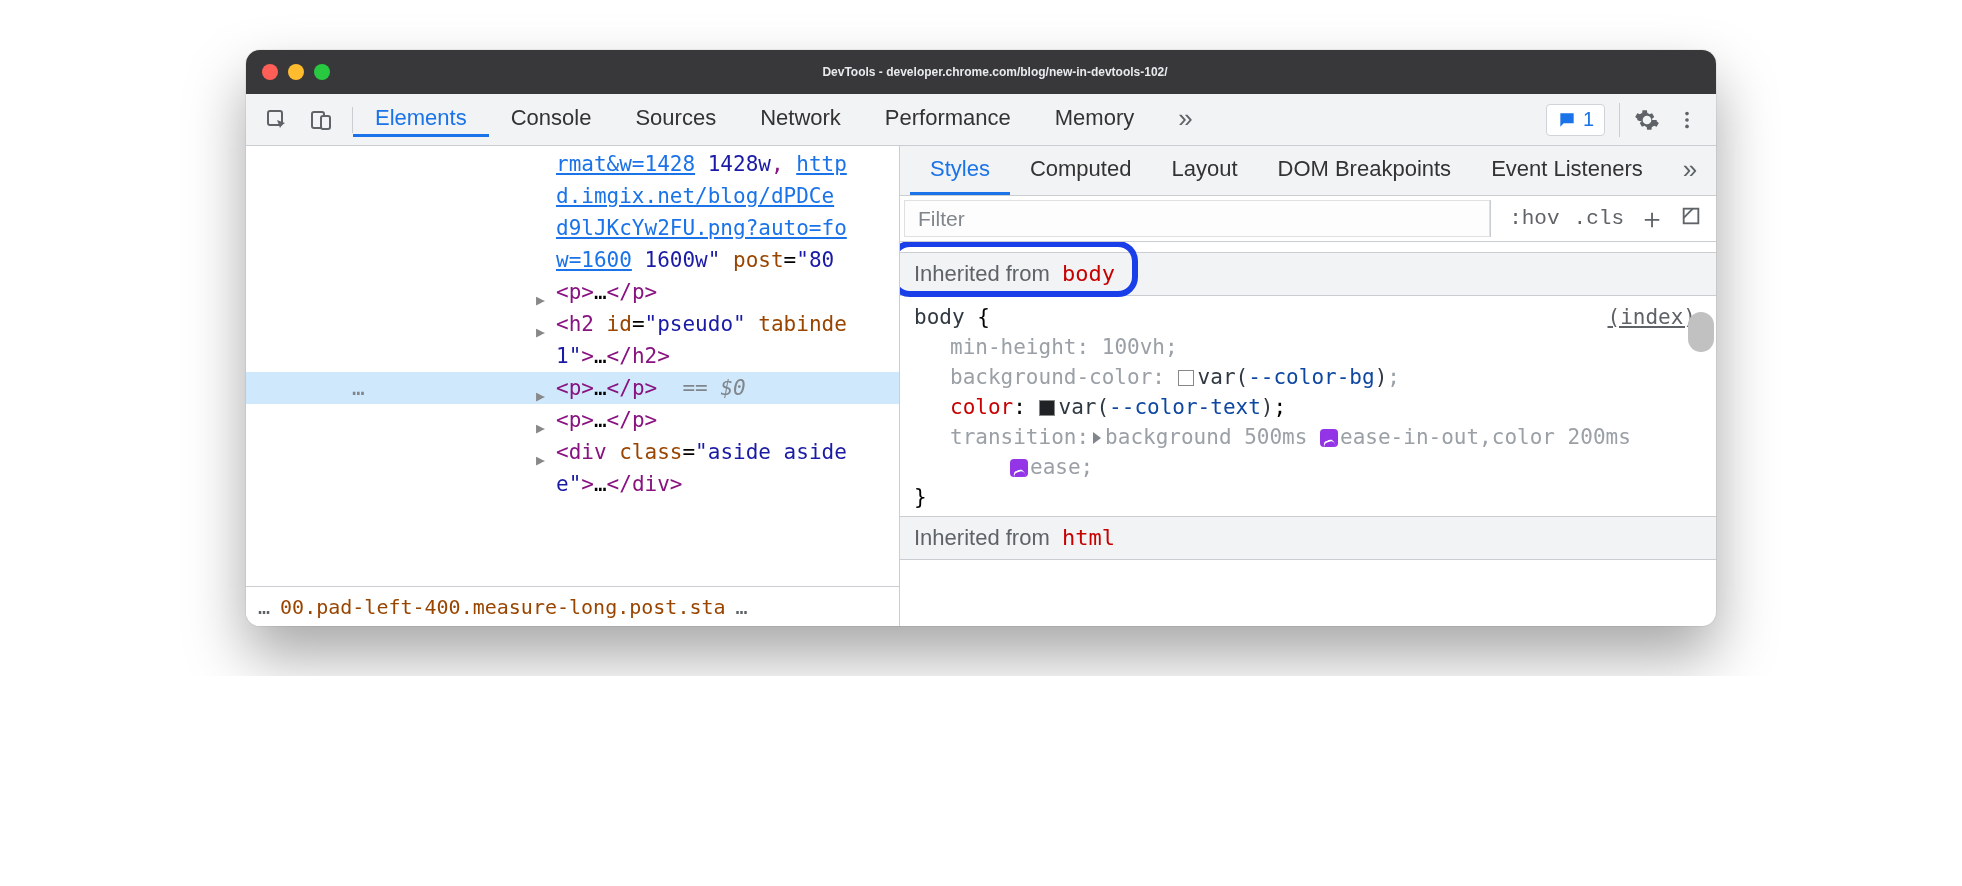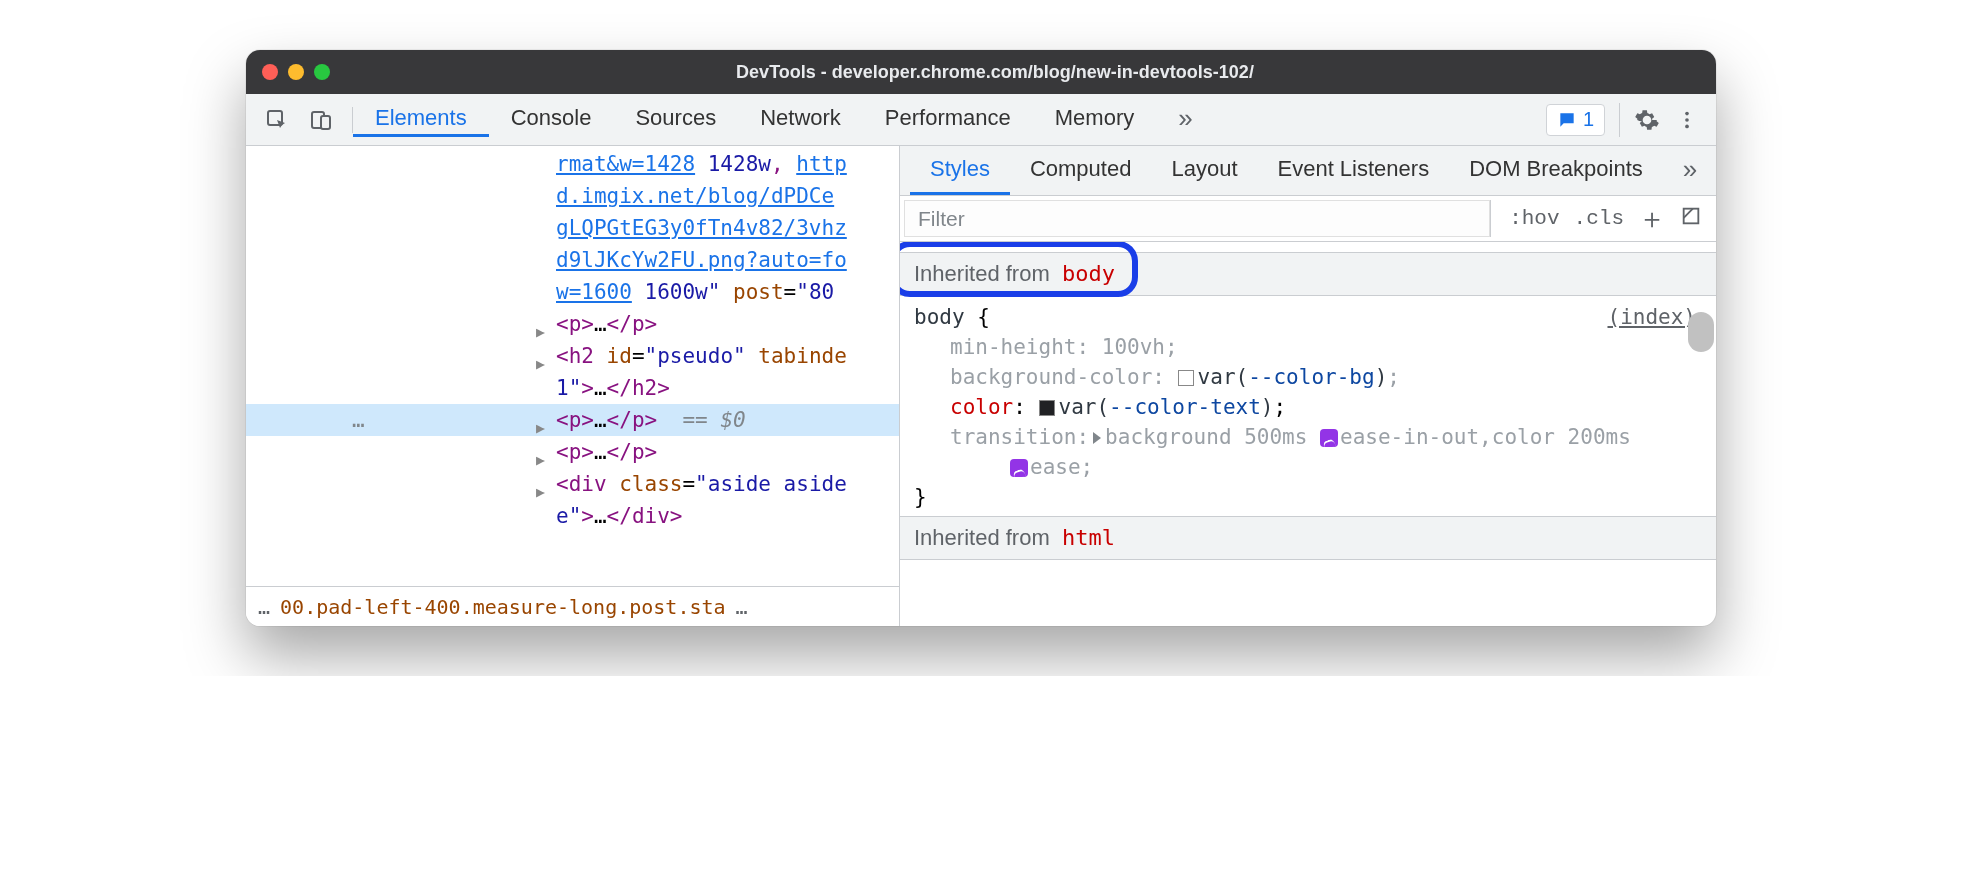--- a/index.html
+++ b/index.html
@@ -38,21 +38,21 @@
   }
 
   
   .titlebar {
     background: var(--bg-titlebar);
     height: 44px;
     display: flex;
     align-items: center;
     padding: 0 16px;
     color: #e8eaed;
-    font-size: 18px;
+    font-size: 12px;
   }
   .traffic-lights { display:flex; gap:10px; margin-right: 20px; }
   .tl { width:16px; height:16px; border-radius:50%; }
   .tl.red { background:#ff5f57; }
   .tl.yellow { background:#febc2e; }
   .tl.green { background:#28c840; }
   .titlebar-title { flex:1; text-align:center; font-weight:600; margin-left:-60px; }
 
   
   .toolbar {
@@ -373,21 +373,20 @@
       </div>
     </div>
   </div>
 
   <div class="body">
 
     <div class="left-panel">
       <div class="dom dom-container">
         <div class="dom-row indent"><span class="attr-value link">rmat&amp;w=1428</span><span class="attr-value"> 1428w</span><span class="tag">, </span><span class="attr-value link">http</span></div>
         <div class="dom-row indent"><span class="attr-value link">d.imgix.net/blog/dPDCe</span></div>
-        <div class="dom-row indent"><span class="attr-value link">gLQPGtEG3y0fTn4v82/3vhz</span></div>
         <div class="dom-row indent"><span class="attr-value link">d9lJKcYw2FU.png?auto=fo</span></div>
         <div class="dom-row indent"><span class="attr-value link">w=1600</span><span class="attr-value"> 1600w</span><span class="attr-value">"</span><span class="attr-name"> post</span><span>=</span><span class="attr-value">"80</span></div>
 
         <div class="dom-row indent" style="position:relative;"><span class="expander">▶</span><span class="tag">&lt;p&gt;</span><span>…</span><span class="tag">&lt;/p&gt;</span></div>
 
         <div class="dom-row indent" style="position:relative;"><span class="expander">▶</span><span class="tag">&lt;h2 </span><span class="attr-name">id</span>=<span class="attr-value">"pseudo"</span><span class="attr-name"> tabinde</span></div>
         <div class="dom-row indent"><span class="attr-value">1"</span><span class="tag">&gt;</span><span>…</span><span class="tag">&lt;/h2&gt;</span></div>
 
         <div class="dom-row indent selected-row sel-wrap" style="position:relative;"><span class="expander">▶</span><span class="tag">&lt;p&gt;</span><span>…</span><span class="tag">&lt;/p&gt;</span>&nbsp;&nbsp;<span class="eq" style="font-style:italic;color:#80868b">== $0</span></div>
 
@@ -401,22 +400,22 @@
         <span class="sel">00.pad-left-400.measure-long.post.sta</span>
         <span>…</span>
       </div>
     </div>
 
     <div class="right-panel">
       <div class="sub-tabs">
         <div class="sub-tab active">Styles</div>
         <div class="sub-tab">Computed</div>
         <div class="sub-tab">Layout</div>
+        <div class="sub-tab">DOM Breakpoints</div>
         <div class="sub-tab">Event Listeners</div>
-        <div class="sub-tab">DOM Breakpoints</div>
         <div class="sub-tab chevron-double">»</div>
       </div>
       <div class="filter-row">
         <input class="filter-input" placeholder="Filter" style="">
         <div class="filter-tools">
           <span>:hov</span>
           <span>.cls</span>
           <span class="plus">＋</span>
           <span>
             <svg width="22" height="22" viewBox="0 0 24 24" fill="none" stroke="#5f6368" stroke-width="2">

